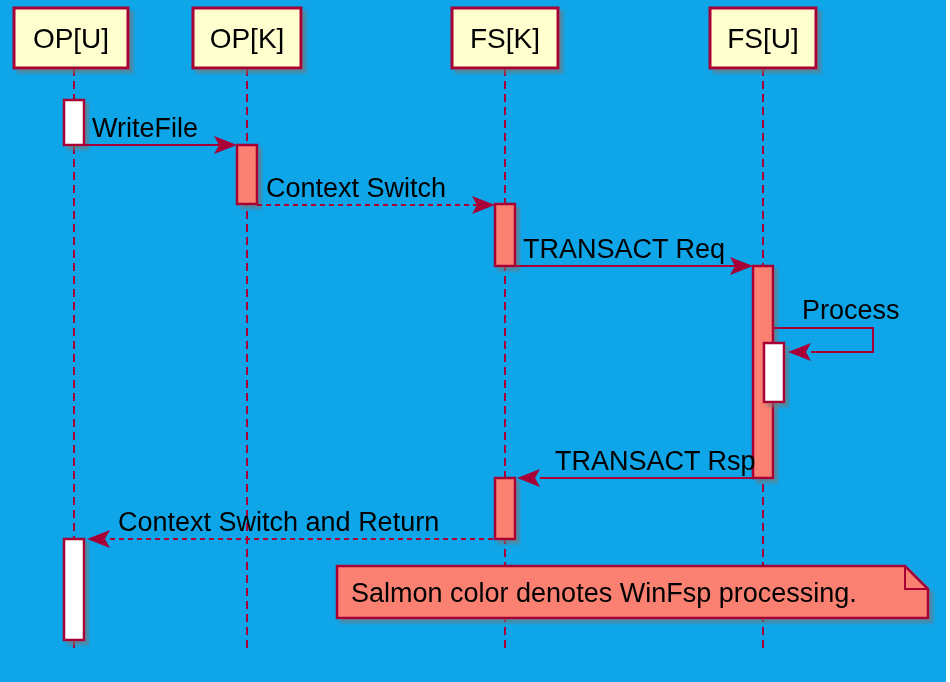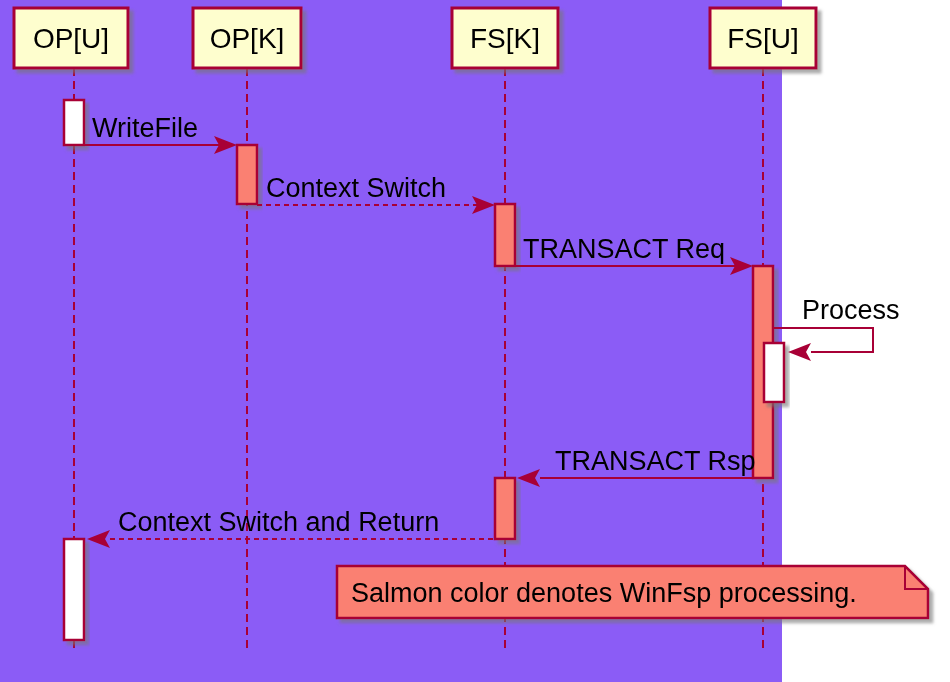--- a/index.html
+++ b/index.html
@@ -1,20 +1,20 @@
 <!DOCTYPE html>
 <html style="--participant-fill: #FEFECE; --border: #A80036; --salmon: #FA8072; --text: #000000;"><head>
 <meta charset="utf-8">
 <style>
   html, body { margin: 0; padding: 0; background: #ffffff; }
   #diagram-root {
     position: relative;
-    width: 782px;
+    width: 946px;
     height: 682px;
-    background: #8b5cf6;
+    background: #0ea5e9;
     font-family: "Liberation Sans", "DejaVu Sans", sans-serif;
   }
   svg { display: block; }
   .participant-box { fill: var(--participant-fill); stroke: var(--border); stroke-width: 3; }
   .participant-label { font-size: 28px; fill: var(--text); text-anchor: middle; }
   .lifeline { stroke: var(--border); stroke-width: 2; stroke-dasharray: 8 5; fill: none; }
   .bar-white { fill: #ffffff; stroke: var(--border); stroke-width: 2.5; }
   .bar-salmon { fill: var(--salmon); stroke: var(--border); stroke-width: 2.5; }
   .msg-line { stroke: var(--border); stroke-width: 2; fill: none; }
   .msg-line-dashed { stroke: var(--border); stroke-width: 2; fill: none; stroke-dasharray: 5 4; }

